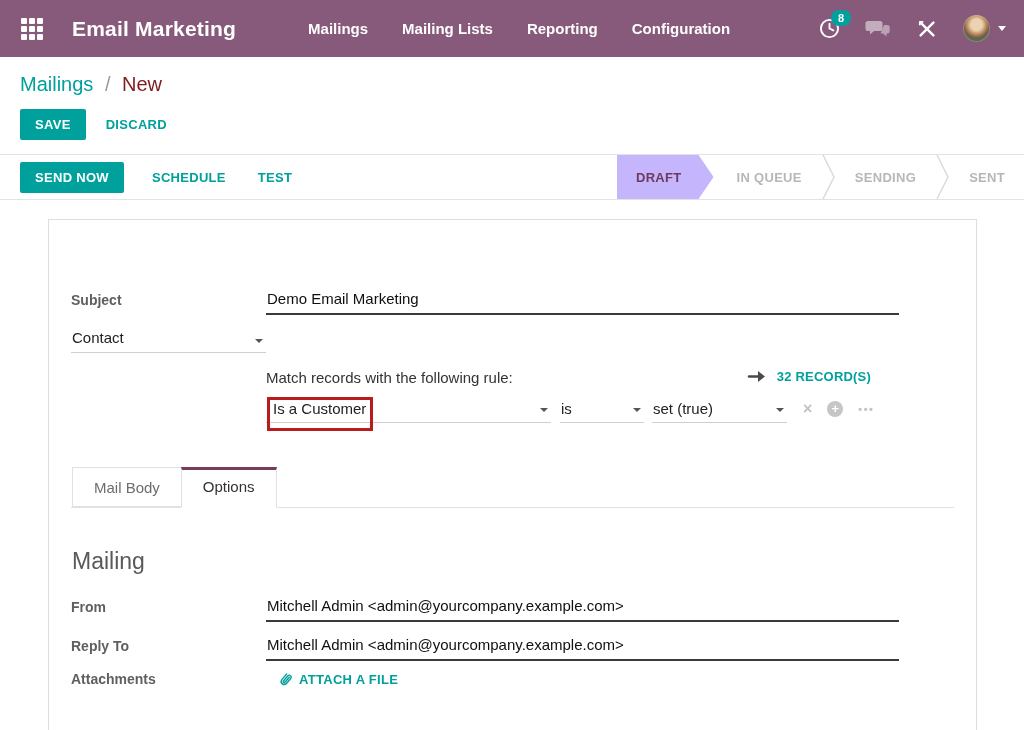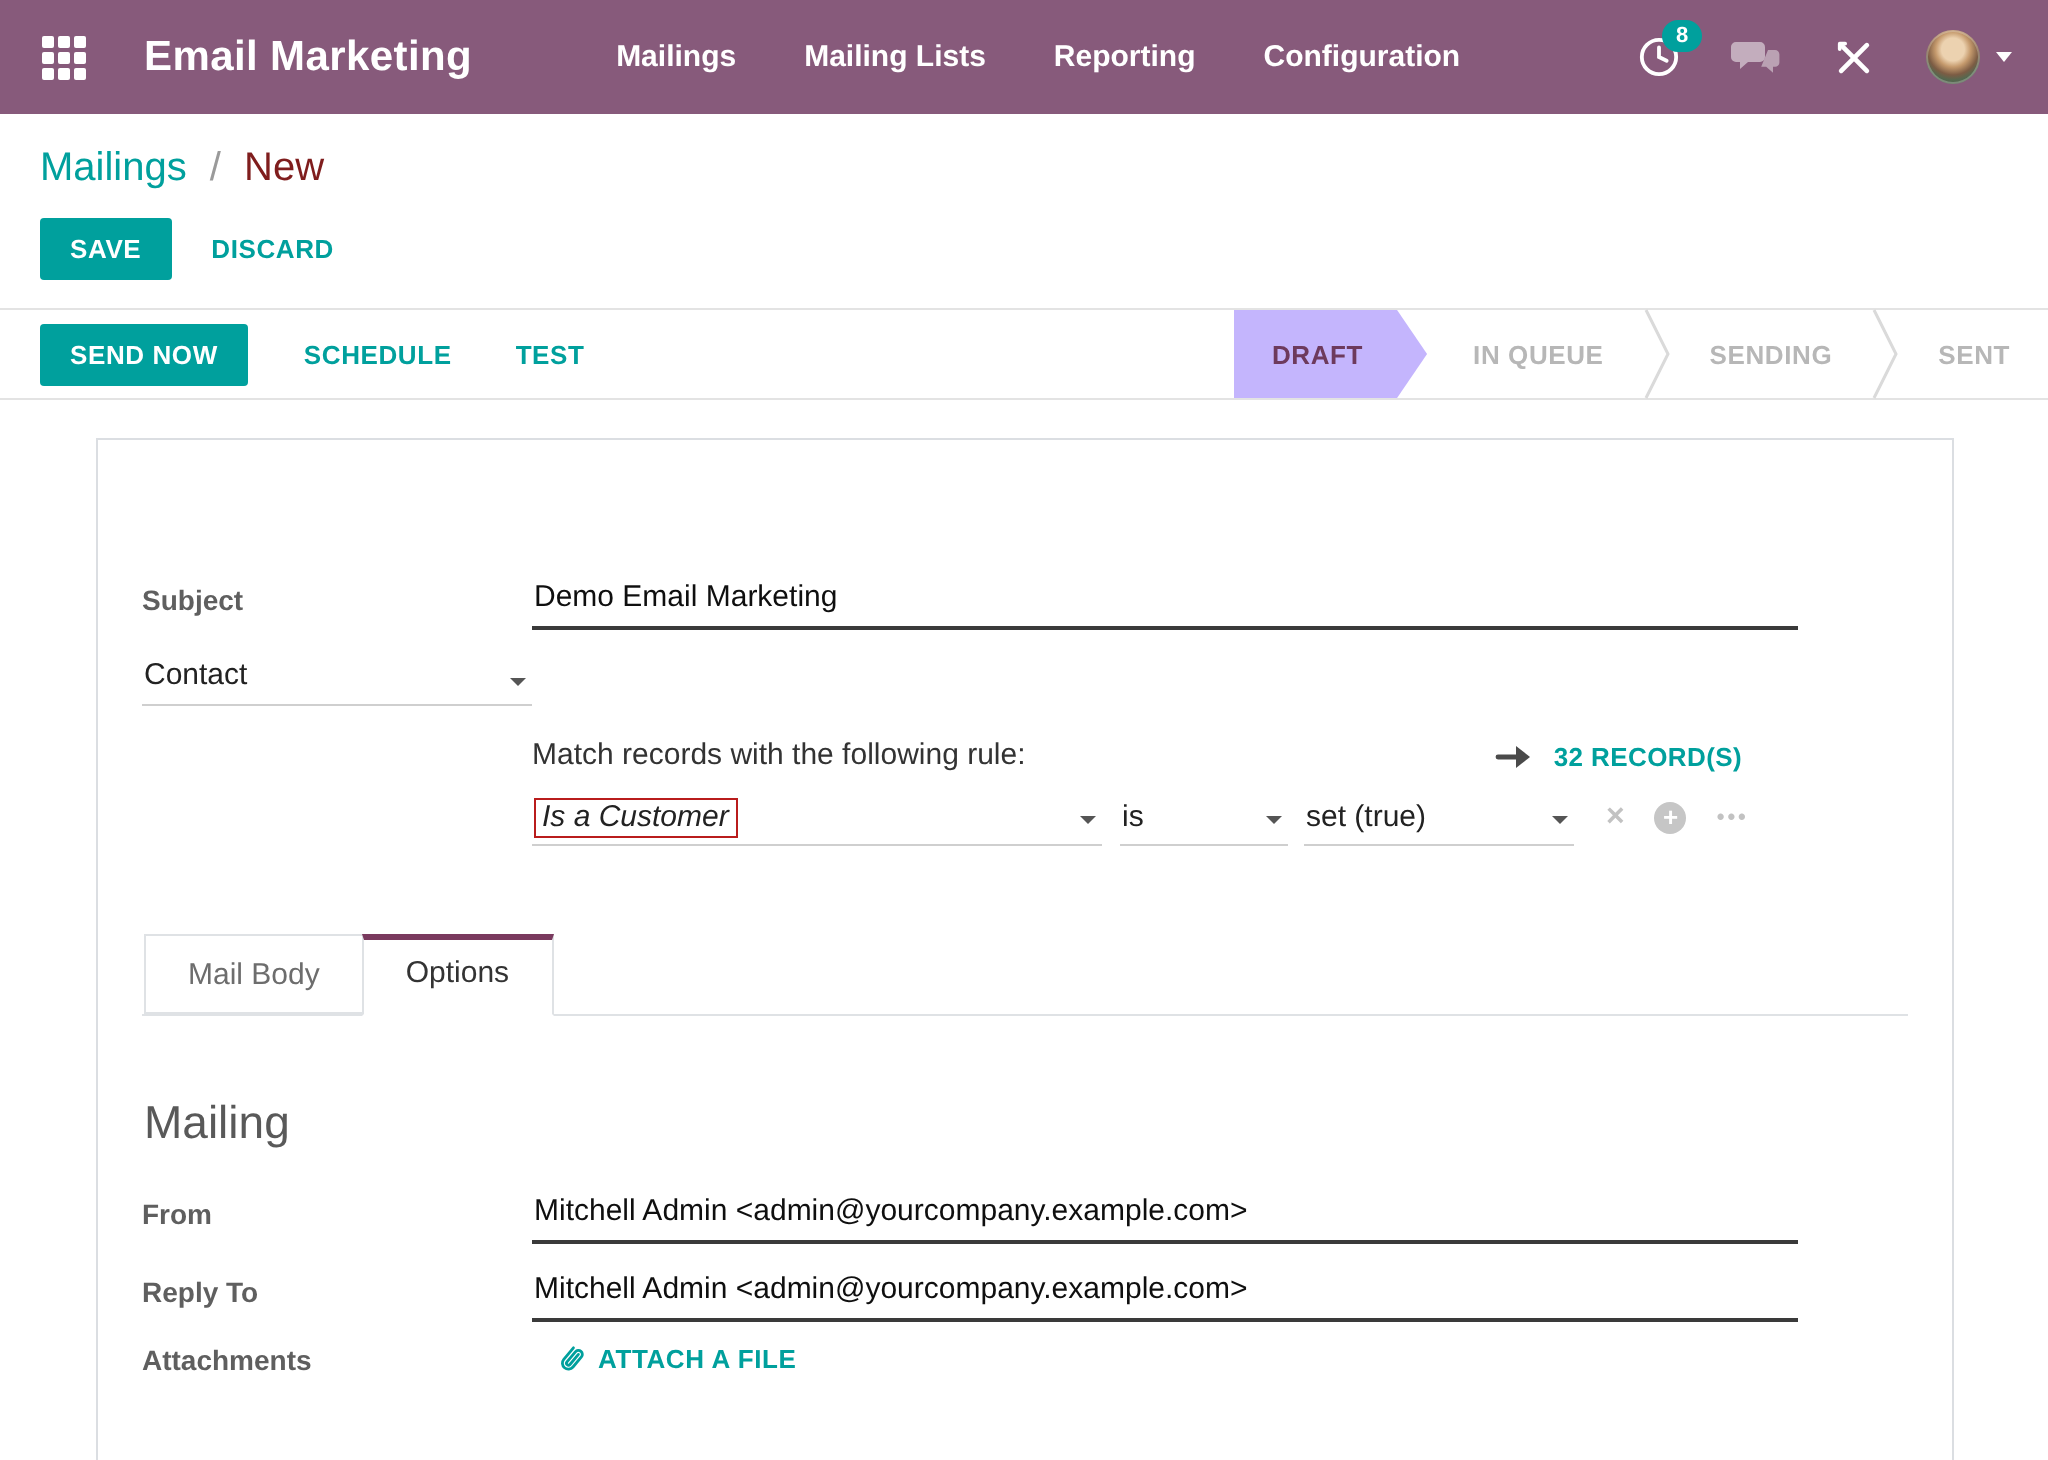--- a/index.html
+++ b/index.html
@@ -66,31 +66,31 @@
   .flabel{font-size:14px;font-weight:700;color:#5f5f5f;padding-bottom:7px;}
   .fvalue{max-width:633px;}
   .input-line{font-size:15px;color:#0f0f0f;padding:0 0 6px 1px;border-bottom:2px solid #3a3a3a;cursor:text;}
   .select-line{position:relative;font-size:15px;color:#222;padding:0 18px 6px 1px;
     border-bottom:1px solid #cfcfcf;cursor:pointer;}
   .select-caret{position:absolute;right:3px;bottom:9px;width:0;height:0;
     border-left:4px solid transparent;border-right:4px solid transparent;border-top:4.5px solid #555;}
   .row-subject{margin-top:44px;}
   .row-recipients{margin-top:14px;}
   .match-row{margin-top:16px;display:grid;grid-template-columns:195px 1fr;align-items:center;}
-  .match-inner{max-width:633px;display:flex;align-items:flex-end;font-size:15px;color:#333;}
+  .match-inner{max-width:633px;display:flex;align-items:flex-start;font-size:15px;color:#333;}
   .match-right{margin-left:auto;margin-right:28px;display:flex;align-items:center;gap:10px;}
   .records-link{color:var(--accent);font-size:13px;font-weight:700;letter-spacing:.2px;cursor:pointer;}
   .rule-row{margin-top:12px;margin-left:195px;display:flex;align-items:flex-end;}
   .rule-sel{position:relative;border-bottom:1px solid #cfcfcf;padding:2px 16px 5px 1px;
     font-size:15px;color:#222;cursor:pointer;}
   .rule-sel .select-caret{bottom:10px;}
   .sel-field{width:285px;margin-right:9px;}
   .sel-op{width:84px;margin-right:8px;}
   .sel-val{width:135px;}
-  .boxed{border:1px solid #b91c1c;padding:0 4px 1px 3px;font-style:italic;}
+  .boxed{border:3px solid #b91c1c;padding:0 4px 11px 3px;}
   .rule-icons{display:flex;align-items:center;gap:15px;margin-left:16px;padding-bottom:6px;color:#c2c2c2;}
   .icon-x{font-size:16px;font-weight:700;line-height:14px;cursor:pointer;}
   .icon-plus{width:16px;height:16px;border-radius:50%;background:#c6c6c6;color:#fff;display:flex;
     align-items:center;justify-content:center;font-size:13px;font-weight:700;line-height:16px;cursor:pointer;}
   .icon-dots{font-size:11px;font-weight:700;letter-spacing:1.5px;cursor:pointer;}
   
   .tabs{margin-top:44px;display:flex;border-bottom:1px solid #dfe2e5;padding-left:1px;}
   .tab{padding:11px 21px 10px;font-size:15px;background:#fff;border:1px solid #dfe2e5;cursor:pointer;}
   .tab.inactive{color:#6d6d6d;border-right:none;}
   .tab.active{color:#333;border-top:3px solid var(--tab-active-border);padding-top:8px;

